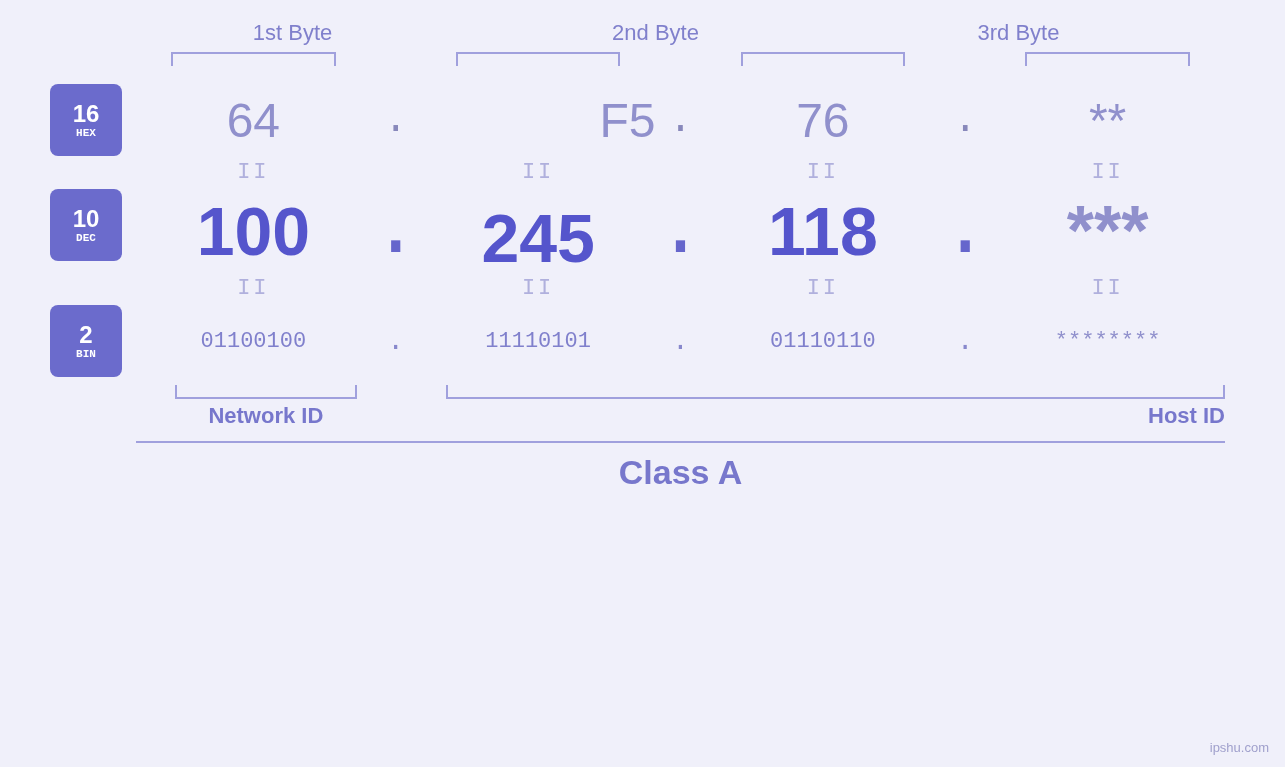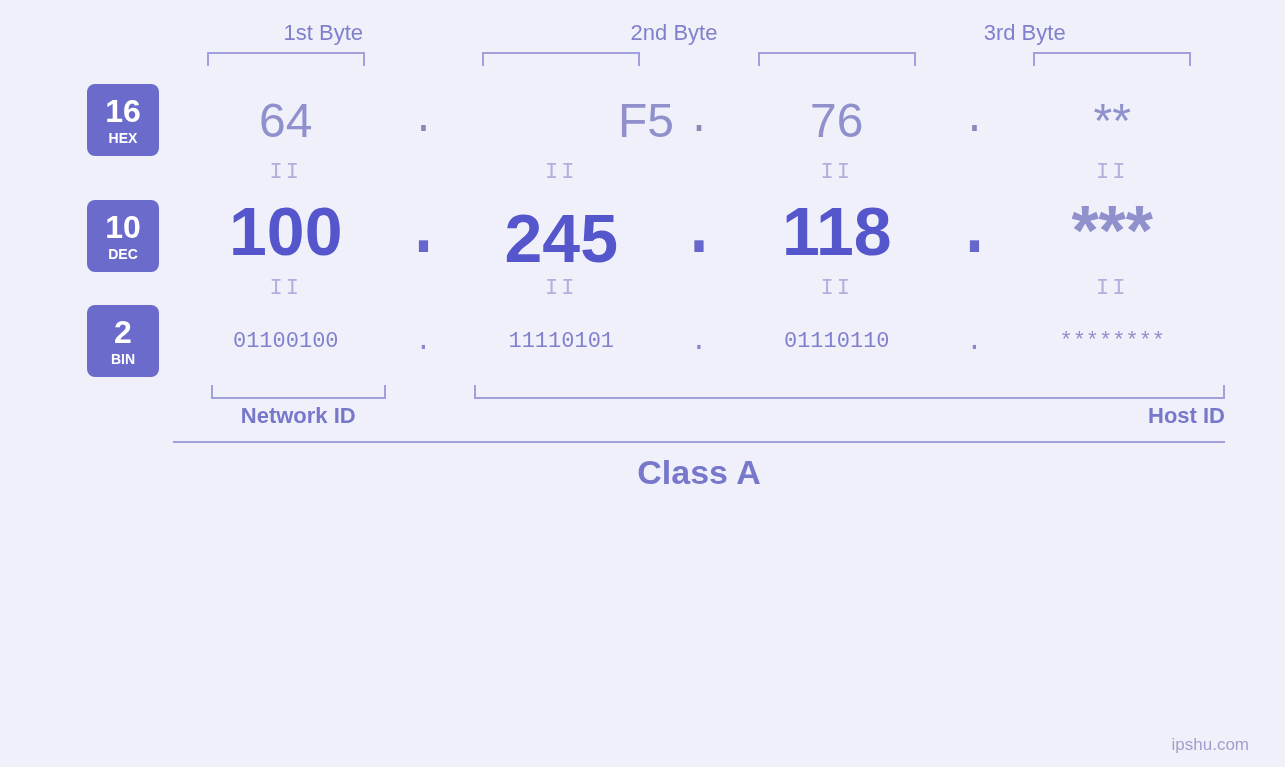--- a/index.html
+++ b/index.html
@@ -13,21 +13,21 @@
       position: relative;
     }
 
     .container {
       width: 100%;
       height: 100%;
       display: flex;
       flex-direction: column;
       align-items: center;
       justify-content: flex-start;
-      padding: 20px 60px 20px 73px;
+      padding: 20px 60px 20px 36px;
     }
 
     
     .byte-headers {
       display: flex;
       width: 100%;
       margin-left: 120px;
       margin-bottom: 0px;
     }
 
@@ -56,28 +56,29 @@
       border-radius: 8px;
       display: flex;
       flex-direction: column;
       align-items: center;
       justify-content: center;
       color: white;
       font-family: Arial, sans-serif;
     }
 
     .base-number {
-      font-size: 32px;
+      font-size: 24px;
       font-weight: bold;
       line-height: 1.1;
     }
 
     .base-label {
-      font-size: 14px;
+      font-size: 11px;
       font-weight: 600;
+      font-family: Liberation Mono, monospace;
     }
 
     .hex-value {
       font-size: 48px;
       color: #9090cc;
       font-family: Arial, sans-serif;
     }
 
     .dec-value {
       font-size: 68px;
@@ -93,22 +94,22 @@
       font-family: 'Courier New', monospace;
     }
 
     .masked {
       color: #9090cc;
     }
 
     .watermark {
       position: absolute;
       bottom: 12px;
-      right: 36px;
-      font-size: 17px;
+      right: 16px;
+      font-size: 13px;
       color: #a0a0cc;
       font-family: Arial, sans-serif;
     }
   </style>
 </head>
 <body>
 
 <div class="container">
 
   <div style="display:flex; width:100%; margin-bottom:0;">
@@ -176,21 +177,21 @@
       <div style="flex:1; text-align:center; font-size:22px; color:#b0b0dd; letter-spacing:3px;">II</div>
       <div style="width:50px;"></div>
       <div style="flex:1; text-align:center; font-size:22px; color:#b0b0dd; letter-spacing:3px;">II</div>
       <div style="width:50px;"></div>
       <div style="flex:1; text-align:center; font-size:22px; color:#b0b0dd; letter-spacing:3px;">II</div>
       <div style="width:50px;"></div>
       <div style="flex:1; text-align:center; font-size:22px; color:#b0b0dd; letter-spacing:3px;">II</div>
     </div>
   </div>
 
-  <div style="display:flex; width:100%; align-items:flex-end; margin-bottom:4px;">
+  <div style="display:flex; width:100%; align-items:flex-start; margin-bottom:4px;">
     <div style="width:100px; flex-shrink:0; display:flex; justify-content:center;">
       <div class="base-badge">
         <span class="base-number">10</span>
         <span class="base-label">DEC</span>
       </div>
     </div>
     <div style="flex:1; display:flex; align-items:center;">
       <div style="flex:1; text-align:center;">
         <span class="dec-value">100</span>
       </div>

